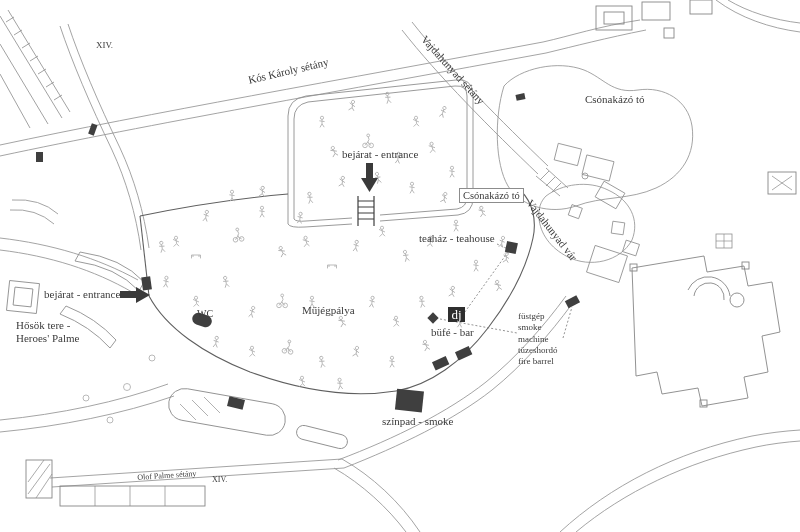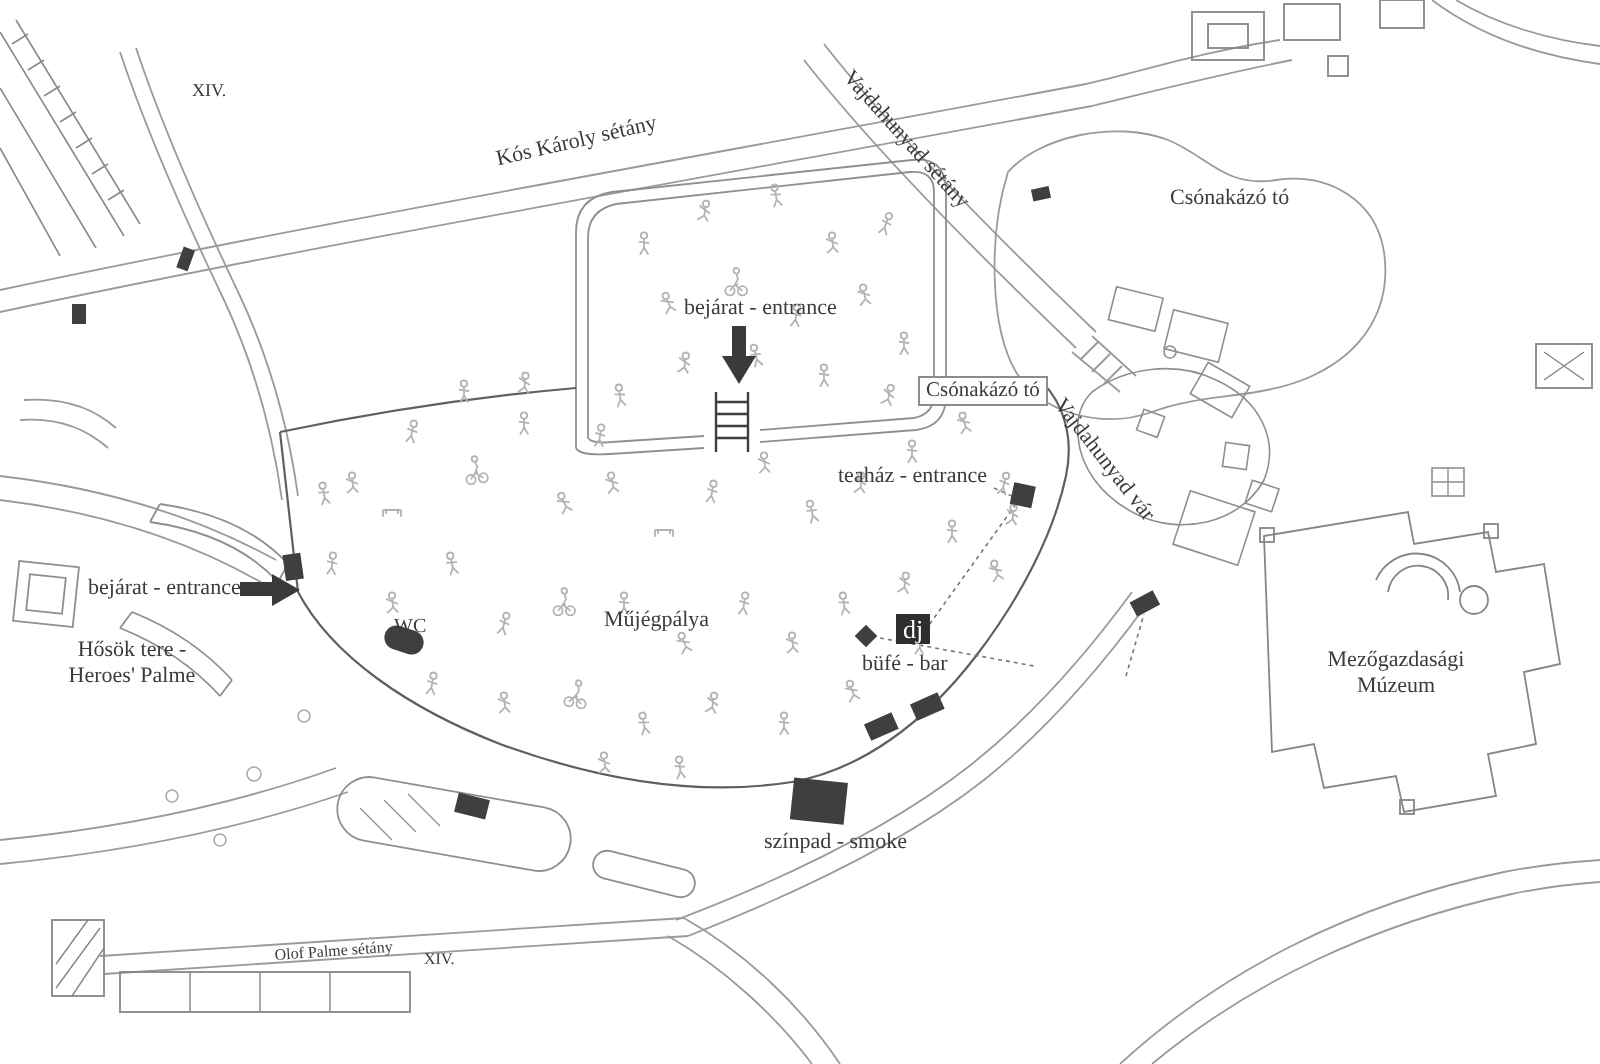--- a/index.html
+++ b/index.html
@@ -5,21 +5,21 @@
   *{box-sizing:border-box}
   html,body{margin:0;padding:0;background:#e9e9e9}
   .map{position:relative;width:800px;height:532px;background:#fff;overflow:hidden;
        font-family:Liberation Serif, serif}
   .map svg{position:absolute;left:0;top:0}
   .lbl{position:absolute;color:#3b3b3b;font-size:11px;line-height:1.18;
        white-space:nowrap;transform-origin:0 0}
   .fs10{font-size:10px}
   .fs9{font-size:9px}
   .fs8{font-size:8px}
-  .ctr{text-align:center;white-space:normal}
+  .ctr{text-align:left;white-space:normal}
   .boxed{background:#fff;border:1px solid #8c8c8c;padding:0 3px;line-height:13px;font-size:10.5px}
   .dj-box{position:absolute;width:17px;height:15px;background:#2e2e2e;color:#fff;
           font-size:13px;display:flex;align-items:flex-start;justify-content:center}
   .stack div{white-space:nowrap;line-height:1.25}
 </style>
 </head>
 <body>
 
 <div class="map">
 
@@ -260,44 +260,47 @@
 <div class="lbl" style="left:247px;top:74px;transform:rotate(-13deg)">Kós Károly sétány</div>
 
 <div class="lbl" style="left:428px;top:33px;transform:rotate(48deg)">Vajdahunyad sétány</div>
 
 <div class="lbl" style="left:585px;top:93px">Csónakázó tó</div>
 
 <div class="lbl" style="left:342px;top:148px">bejárat - entrance</div>
 
 <div class="lbl boxed" style="left:459px;top:188px">Csónakázó tó</div>
 
-<div class="lbl" style="left:419px;top:232px">teaház - entrance</div>
+<div class="lbl" style="left:419px;top:232px">teaház - teahouse</div>
 
 <div class="lbl" style="left:534px;top:197px;transform:rotate(52deg)">Vajdahunyad vár</div>
 
-<div class="lbl ctr" style="left:648px;top:324px;width:100px">
-  <span style="display:block">Mezőgazdasági</span>
-  <span style="display:block">Múzeum</span>
-</div>
 
 <div class="lbl" style="left:302px;top:304px">Műjégpálya</div>
 
 <div class="lbl fs10" style="left:197px;top:308px">WC</div>
 
 <div class="lbl" style="left:44px;top:288px">bejárat - entrance</div>
 
 <div class="lbl ctr" style="left:16px;top:319px;width:100px">
   <span style="display:block">Hősök tere -</span>
   <span style="display:block">Heroes' Palme</span>
 </div>
 
 <div class="dj-box" style="left:448px;top:307px">
   <span>dj</span>
 </div>
 
+<div class="lbl fs9 stack" style="left:518px;top:311px">
+  <div>füstgép</div>
+  <div>smoke</div>
+  <div>machine</div>
+  <div>tüzeshordó</div>
+  <div>fire barrel</div>
+</div>
 
 <div class="lbl" style="left:431px;top:326px">büfé - bar</div>
 
 <div class="lbl" style="left:382px;top:415px">színpad - smoke</div>
 
 <div class="lbl fs8" style="left:137px;top:473px;transform:rotate(-4deg)">Olof Palme sétány</div>
 
 <div class="lbl fs8" style="left:212px;top:475px">XIV.</div>
 
 </div>

